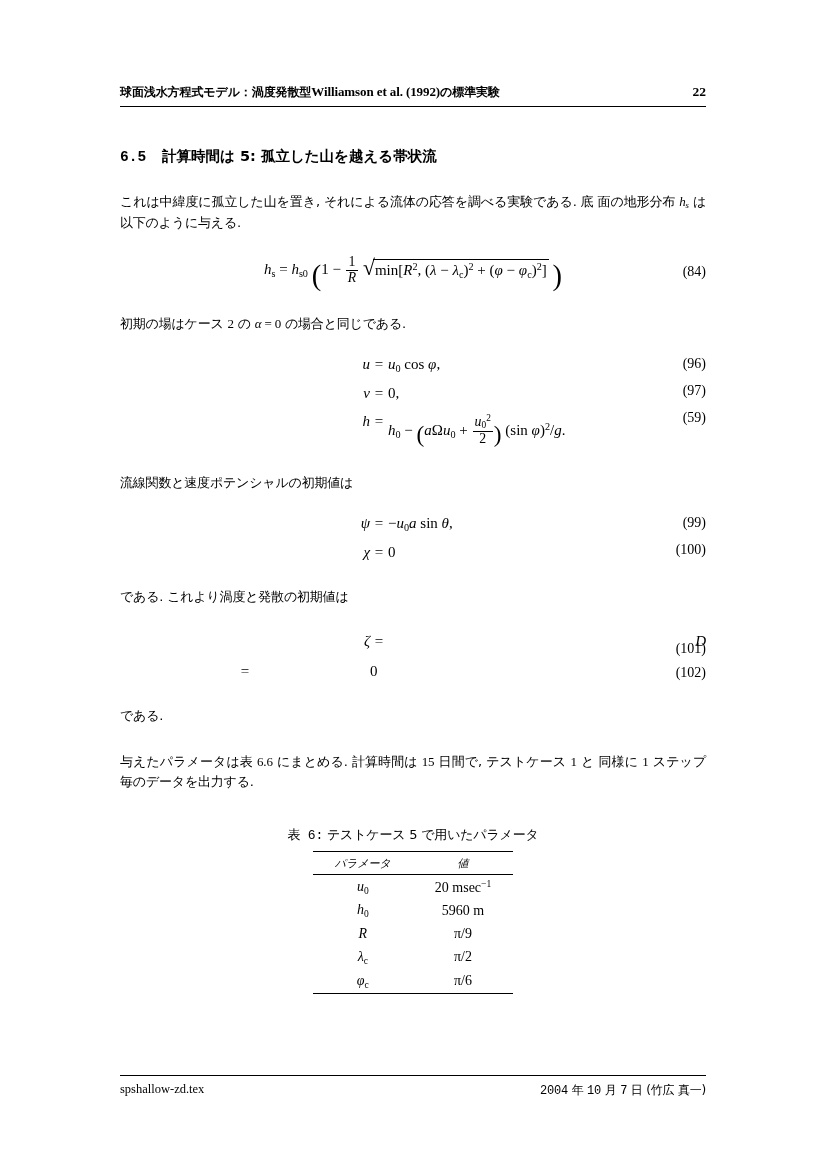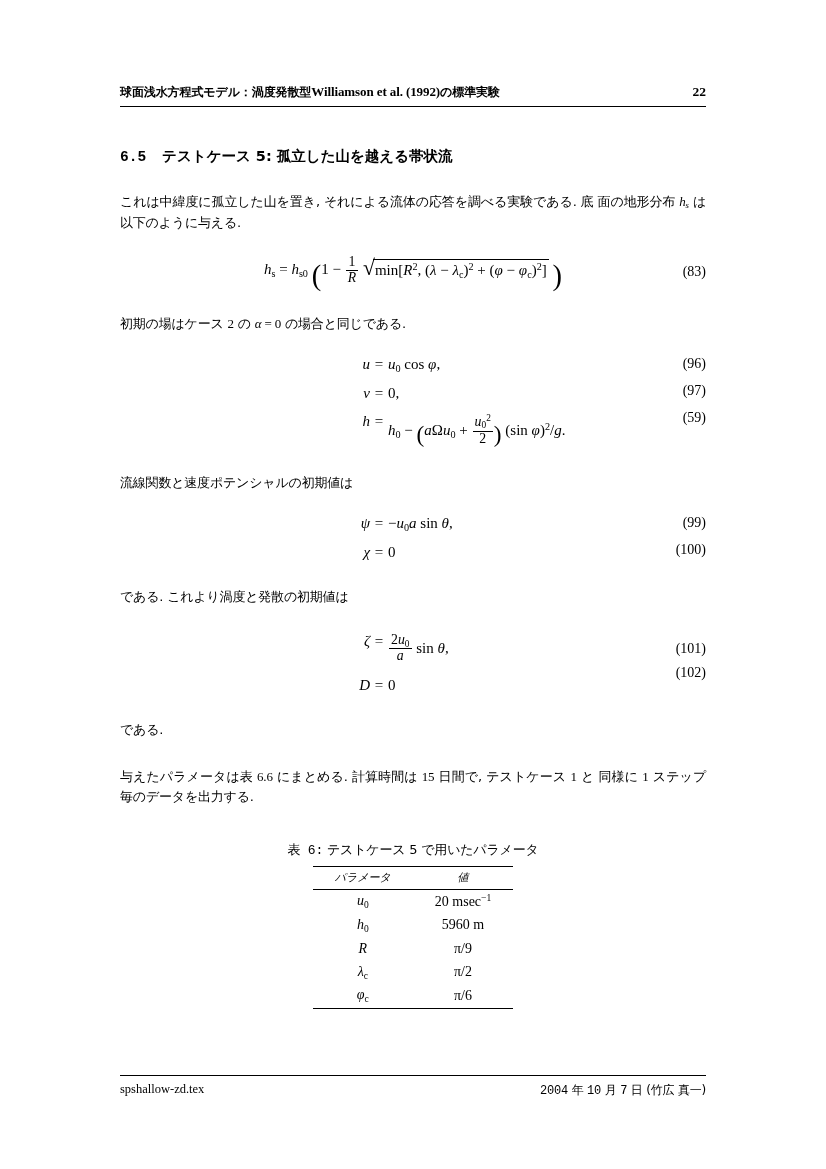--- a/index.html
+++ b/index.html
@@ -226,37 +226,37 @@
       <div class="runhead">
         <div class="runhead-left">
           <span class="jp">球面浅水方程式モデル：渦度発散型</span><span class="cite">Williamson et al. (1992)</span><span class="jp">の標準実験</span>
         </div>
         <div class="runhead-page">22</div>
       </div>
       <div class="rule"></div>
     </div>
 
     <h2 class="sec">
-      <span class="num">6.5</span><span>テストケース 5: 孤立した山を越える帯状流</span>
+      <span class="num">6.5</span><span>計算時間は 5: 孤立した山を越える帯状流</span>
     </h2>
 
     <p class="body">
       <span>これは中緯度に孤立した山を置き, それによる流体の応答を調べる実験である. 底</span>
       <span>面の地形分布 </span><span class="mi">h<sub class="s">s</sub></span><span> は以下のように与える.</span>
     </p>
 
     <div class="eqrow">
       <div class="eqbody">
         <i>h</i><sub class="s">s</sub> = <i>h</i><sub class="s">s0</sub>
         <span class="bigparen">(</span>1 −
         <span class="frac"><span class="nu">1</span><span class="de"><i>R</i></span></span>
         <span class="sqrt"><span class="radic">√</span><span class="rad-body">min[<i>R</i><sup class="s">2</sup>, (<i>λ</i> − <i>λ</i><sub class="s">c</sub>)<sup class="s">2</sup> + (<i>φ</i> − <i>φ</i><sub class="s">c</sub>)<sup class="s">2</sup>]</span></span>
         <span class="bigparen">)</span>
       </div>
-      <div class="eqtag">(83)</div>
+      <div class="eqtag">(84)</div>
     </div>
 
     <p class="body">
       <span>初期の場はケース </span><span class="num">2</span><span> の </span><span class="mi"><i>α</i> <span class="mr">= 0</span></span><span> の場合と同じである.</span>
     </p>
 
     <div class="eqgroup">
       <div class="aligned">
         <div class="lhs"><i>u</i></div>
           <div class="rel">=</div>
@@ -295,24 +295,20 @@
         <div>(100)</div>
       </div>
     </div>
 
     <p class="body">である. これより渦度と発散の初期値は</p>
 
     <div class="eqgroup" style="margin-top:26px;">
       <div class="aligned" style="row-gap:13px;">
         <div class="lhs"><i>ζ</i></div>
           <div class="rel">=</div>
-          <div class="rhs">
-          <span class="frac"><span class="nu">2<i>u</i><sub class="s">0</sub></span><span class="de"><i>a</i></span></span>
-          sin <i>θ</i>,
-        </div>
         <div class="lhs"><i>D</i></div>
           <div class="rel">=</div>
           <div class="rhs">0</div>
       </div>
       <div class="taglist" style="row-gap:8px; top:8px;margin-left:20px;">
         <div>(101)</div>
         <div>(102)</div>
       </div>
     </div>
 

